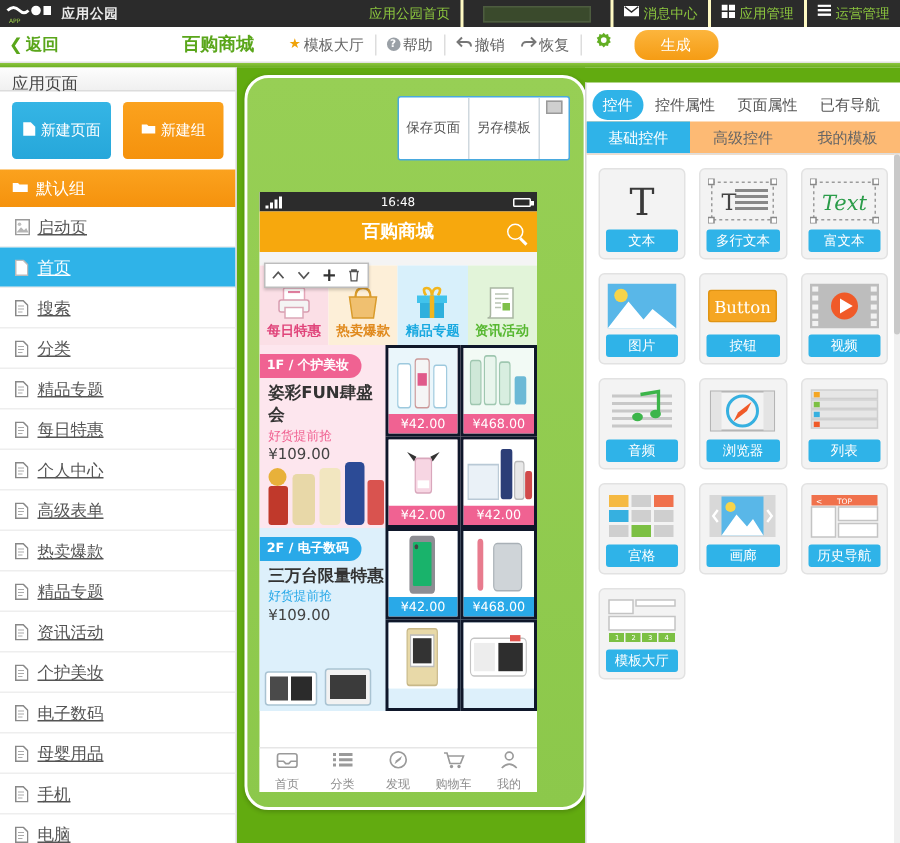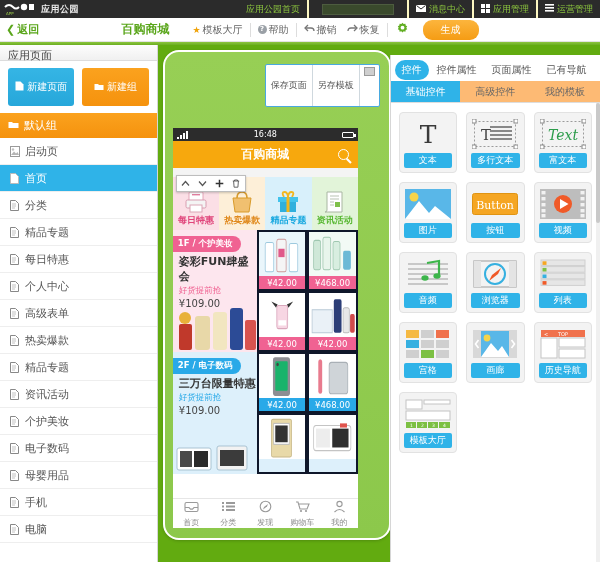--- a/index.html
+++ b/index.html
@@ -109,21 +109,21 @@
   .btn-blue { background: linear-gradient(#35b5e5,#26a7da); }
   .btn-orange { background: linear-gradient(#fba21e,#f5920d); }
   .sb-group {
     height: 25px; display: flex; align-items: center; gap: 5px;
     padding-left: 8px; background: linear-gradient(#fba21e,#f5920d);
     color: #fff; font-size: 11px;
   }
   .sb-item {
     height: 27px; display: flex; align-items: center; gap: 6px;
     padding-left: 10px; font-size: 11px; color: #555;
-    border-bottom: 1px solid #eeeeee; cursor: pointer;
+    border-bottom: 1px solid #eeeeee; cursor: pointer; text-decoration: underline;
   }
   .sb-item.sel { background: #2fb3e8; color: #fff; }
   .doc-ico { width: 9px; height: 11px; position: relative; flex: none; }
 
   
   .canvas {
     width: 238px; height: 517px;
     background: #62ab10;
     position: relative;
     display: flex; justify-content: center;
@@ -419,20 +419,29 @@
       </span>
       <span>首页</span>
     </div>
     <div class="sb-item">
       <span class="doc-ico">
         <svg width="9" height="11" viewBox="0 0 9 11">
             <path d="M0.5 0.5 h5 l3 3 v7 h-8 z" fill="#fff" stroke="#888"></path>
             <path d="M2 4 h4 M2 6 h4 M2 8 h3" stroke="#aaa" stroke-width=".7"></path>
           </svg>
       </span>
+      <span>搜索</span>
+    </div>
+    <div class="sb-item">
+      <span class="doc-ico">
+        <svg width="9" height="11" viewBox="0 0 9 11">
+            <path d="M0.5 0.5 h5 l3 3 v7 h-8 z" fill="#fff" stroke="#888"></path>
+            <path d="M2 4 h4 M2 6 h4 M2 8 h3" stroke="#aaa" stroke-width=".7"></path>
+          </svg>
+      </span>
       <span>分类</span>
     </div>
     <div class="sb-item">
       <span class="doc-ico">
         <svg width="9" height="11" viewBox="0 0 9 11">
             <path d="M0.5 0.5 h5 l3 3 v7 h-8 z" fill="#fff" stroke="#888"></path>
             <path d="M2 4 h4 M2 6 h4 M2 8 h3" stroke="#aaa" stroke-width=".7"></path>
           </svg>
       </span>
       <span>精品专题</span>

